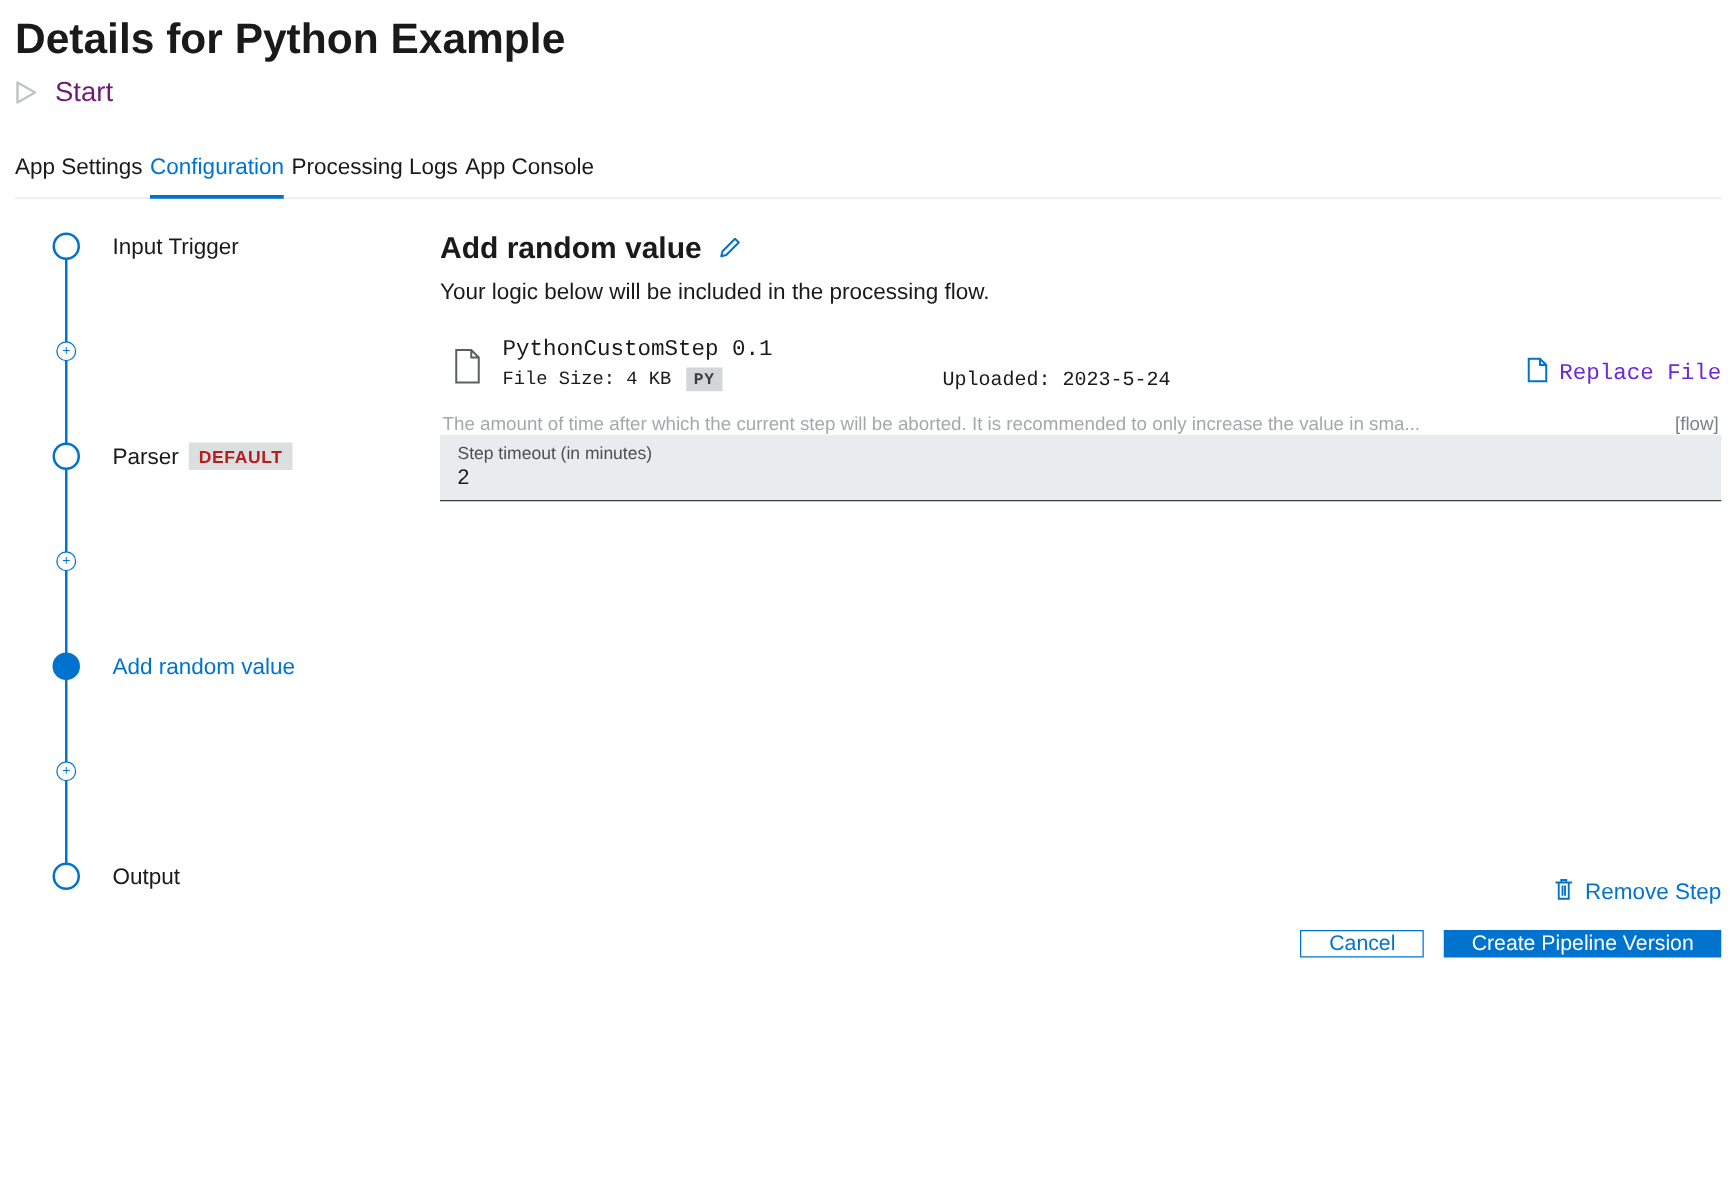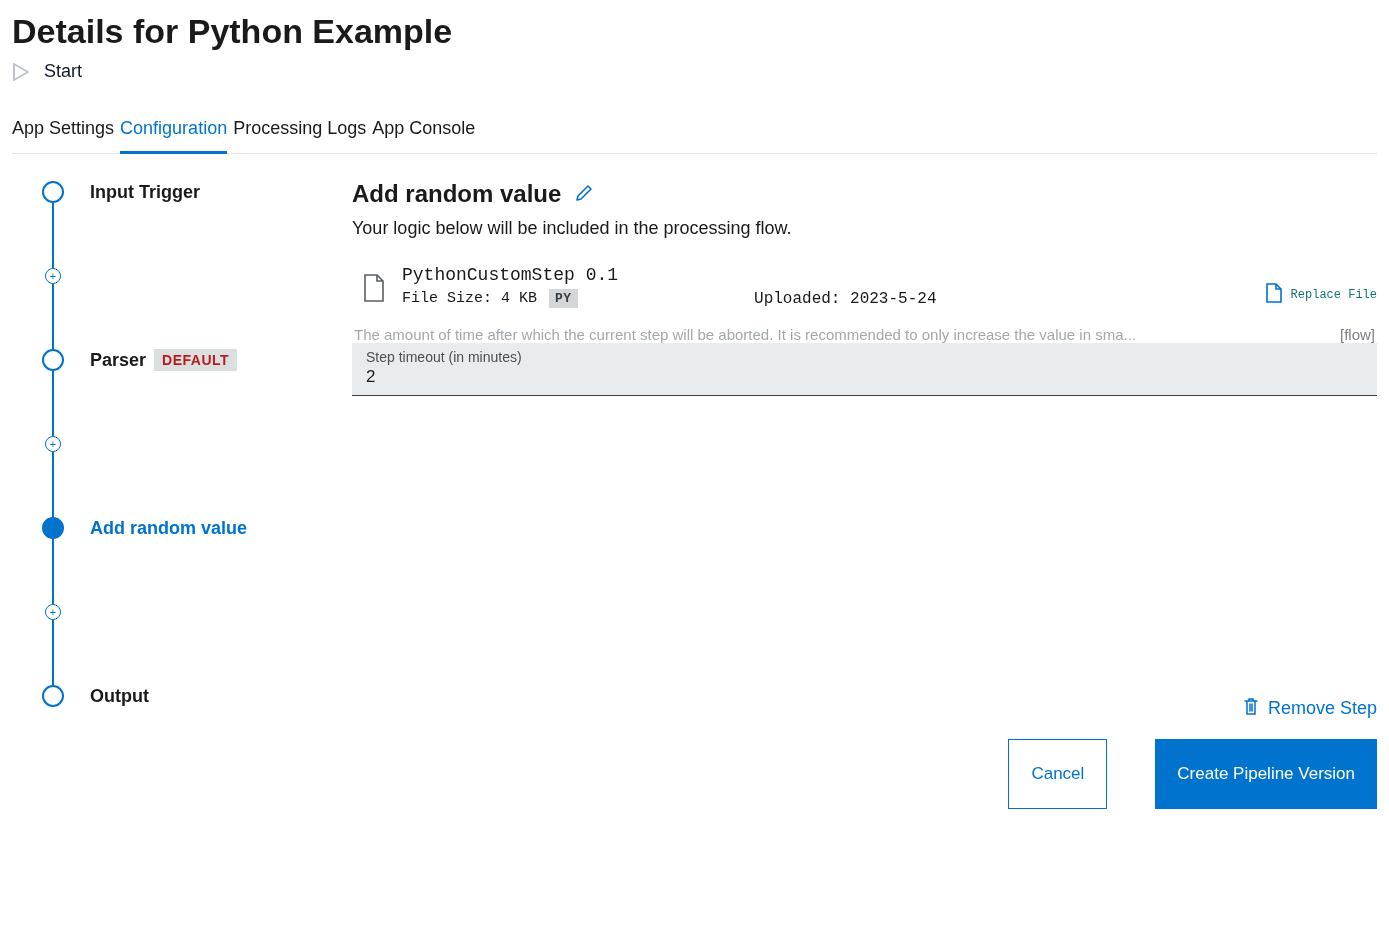--- a/index.html
+++ b/index.html
@@ -17,22 +17,22 @@
     }
     .start-row {
       display: flex;
       align-items: center;
       gap: 14px;
       margin-bottom: 28px;
       color: #bfc4c9;
     }
     .start-icon svg { display:block; }
     .start-label {
-      font-size: 18px;
-      color: #0f172a;
+      font-size: 22px;
+      color: #701a75;
     }
     .tabs {
       display: flex;
       gap: 6px;
       border-bottom: 1px solid #e3e6e8;
       margin-bottom: 26px;
     }
     .tab {
       font-size: 18px;
       color: #1a1a1a;
@@ -103,21 +103,20 @@
       top: 12px;
       bottom: -72px;
       width: 2px;
       background: #0073cf;
       z-index: 1;
     }
     .p-add { height: 16px; margin-bottom: 60px; }
     .p-label {
       font-size: 18px;
       color: #1a1a1a;
-      font-weight: bold;
     }
     .p-label.active { color: #0073cf; }
     .badge-default {
       background: #dcdfe0;
       color: #b91c1c;
       font-size: 14px;
       font-weight: 600;
       padding: 3px 8px;
       letter-spacing: 0.5px;
       margin-left: 8px;
@@ -160,22 +159,22 @@
       font-weight:700;
       font-size:13px;
       padding:2px 6px;
       letter-spacing:0.5px;
     }
     .uploaded { flex:1; text-align:left; padding-left: 120px; font-size:16px; color:#1a1a1a; }
     .replace {
       display:flex;
       align-items:center;
       gap:8px;
-      color:#0f766e;
-      font-size:12px;
+      color:#6d28d9;
+      font-size:18px;
       cursor:pointer;
     }
     .help-row {
       display:flex;
       align-items:center;
       justify-content:space-between;
       font-size:15px;
       color:#a3a8ac;
       margin-bottom:0;
       padding: 0 2px;
@@ -213,24 +212,23 @@
       color:#0073cf;
       font-size:18px;
       cursor:pointer;
     }
     .button-row {
       display:flex;
       gap:16px;
     }
     .btn {
       font-size:17px;
-      padding:24px 22px;
+      padding:0 22px;
       cursor:pointer;
       border:none;
-      margin-left:32px;
     }
     .btn-secondary {
       background:#fff;
       color:#0073cf;
       border:1px solid #0073cf;
     }
     .btn-primary {
       background:#0073cf;
       color:#fff;
     }

